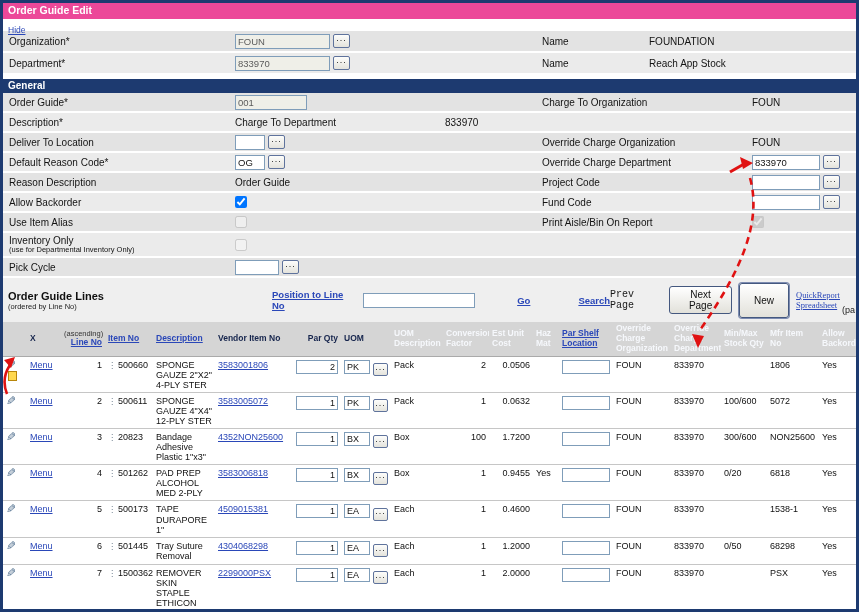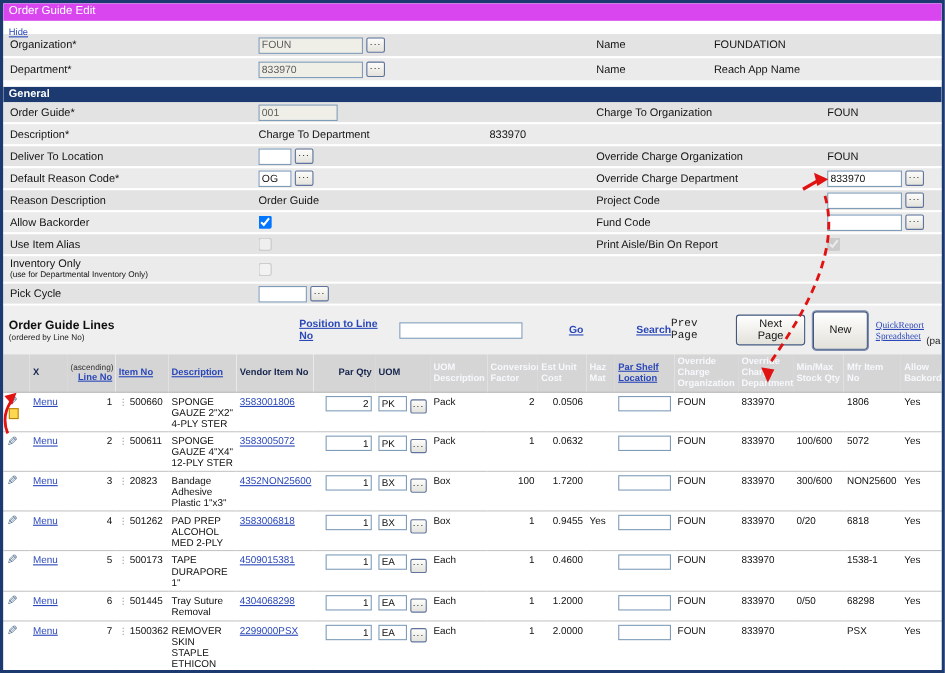--- a/index.html
+++ b/index.html
@@ -1,19 +1,19 @@
 <!DOCTYPE html>
 <html><head>
 <meta charset="utf-8">
 <style>
   * { margin:0; padding:0; box-sizing:border-box; }
   body { font-family:"Liberation Sans","DejaVu Sans",sans-serif; background:#ffffff; }
   .page { position:relative; width:859px; height:612px; background:#fff; border:3px solid #1d3a70; overflow:hidden; }
 
-  .titlebar { height:16px; background:#d946ef; color:#fff; font-size:10.5px; font-weight:normal; padding:1px 5px; }
+  .titlebar { height:16px; background:#ec4899; color:#fff; font-size:10.5px; font-weight:bold; padding:1px 5px; }
   .hide-row { height:12px; padding:0 5px; background:#fff; }
   .hide-row .lnk { font-size:8.5px; }
 
   .lnk { color:#2a47b8; text-decoration:underline; cursor:pointer; }
   .b { font-weight:bold;padding-left:36px; }
 
   .frow { display:flex; align-items:center; background:#e3e3e3; border-bottom:2px solid #fff; padding-left:6px; }
   .frow:nth-child(even) { background:#ebebeb; }
   .frow.ident { height:22px; }
   .frow.g { height:20px; }
@@ -98,21 +98,21 @@
         </div>
     </div>
     <div class="frow ident">
       <div class="cl">Department*</div>
       <div class="cc">
         <input class="txt ro w95" disabled="" value="833970" style="">
         <button class="dots">...</button>
       </div>
       <div class="crl short">Name</div>
       <div class="crc">
-          <span class="val">Reach App Name</span>
+          <span class="val">Reach App Stock</span>
         </div>
     </div>
   </div>
 
   <div class="gap"></div>
   <div class="section-bar">General</div>
 
   <div>
     <div class="frow g">
       <div class="cl">Order Guide*</div>

